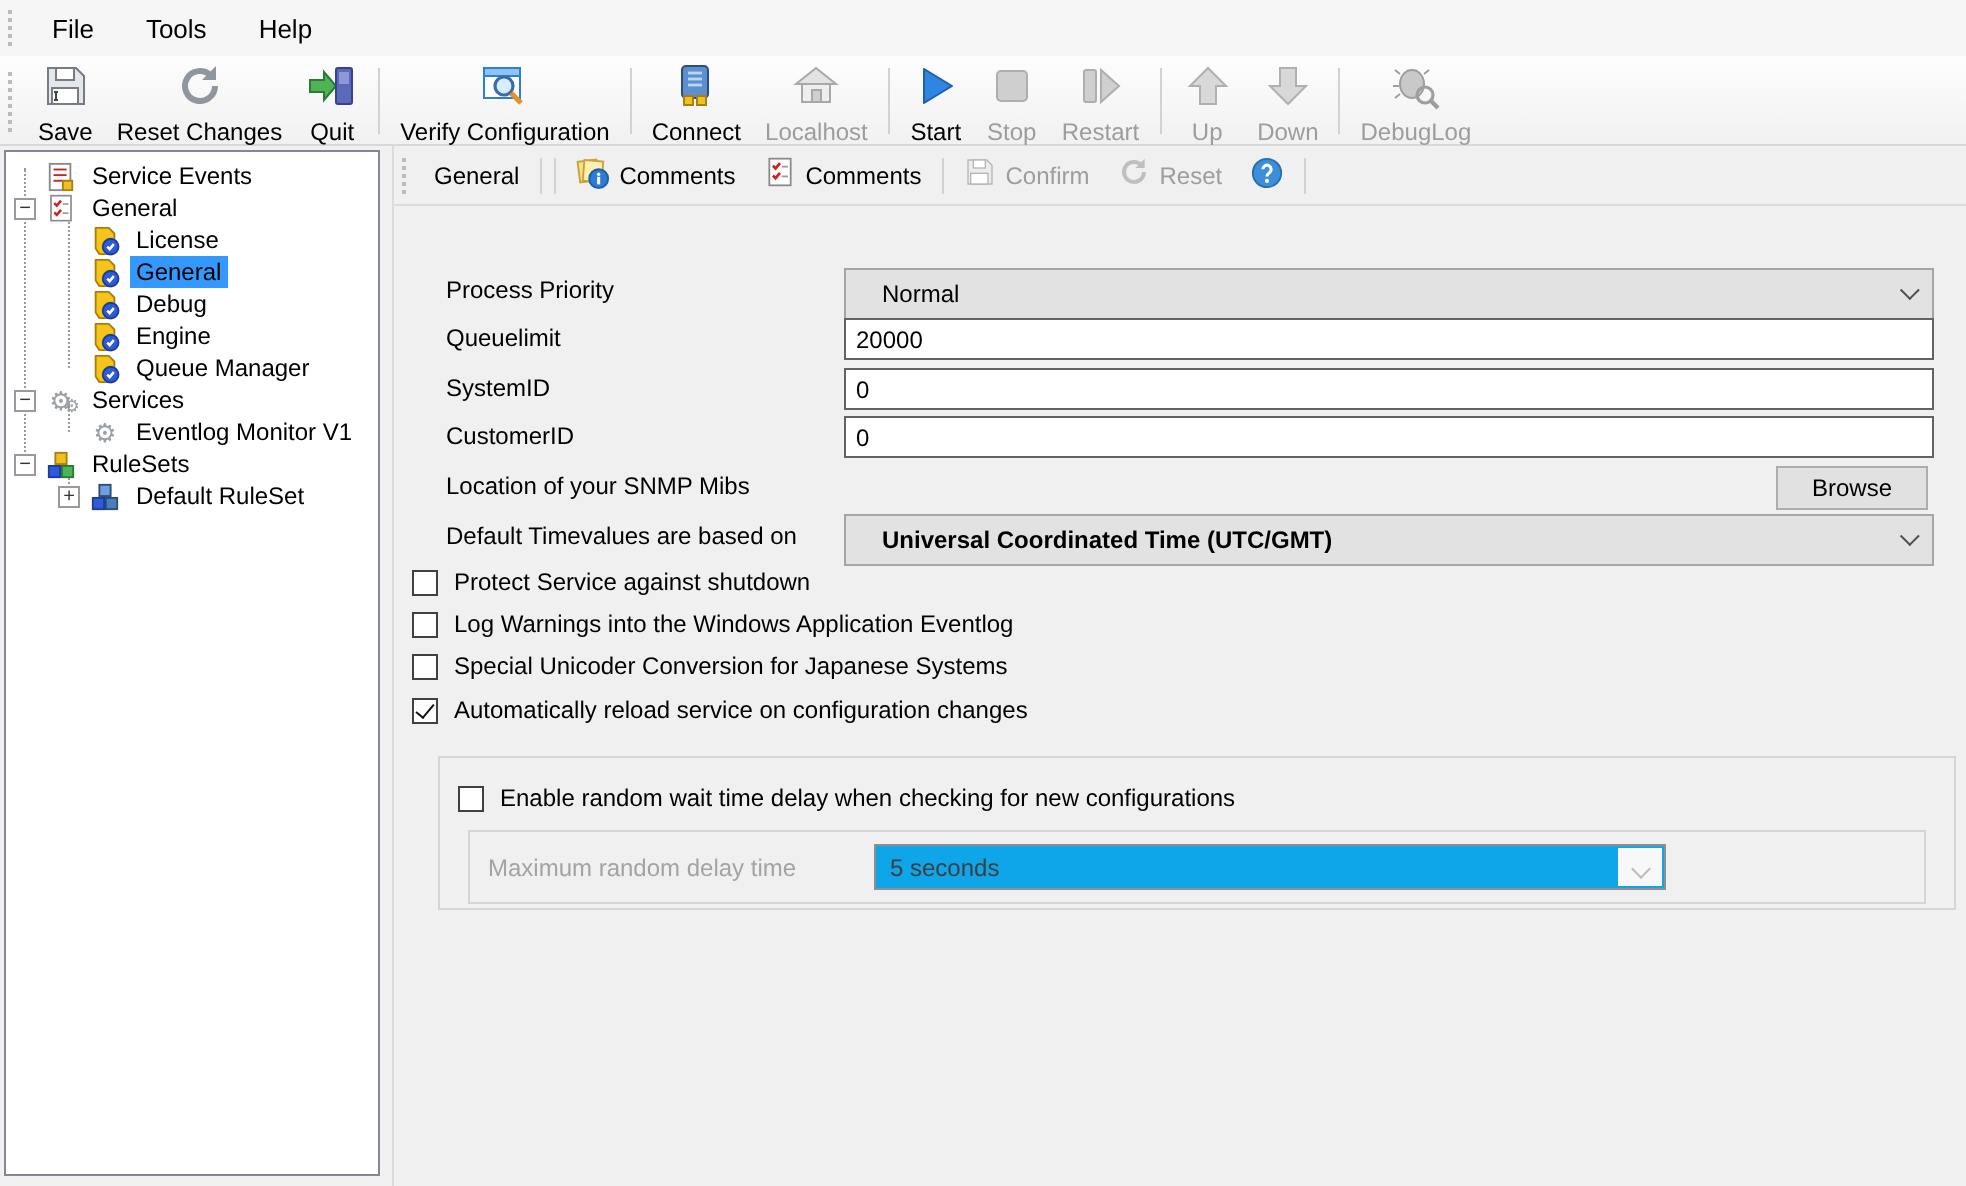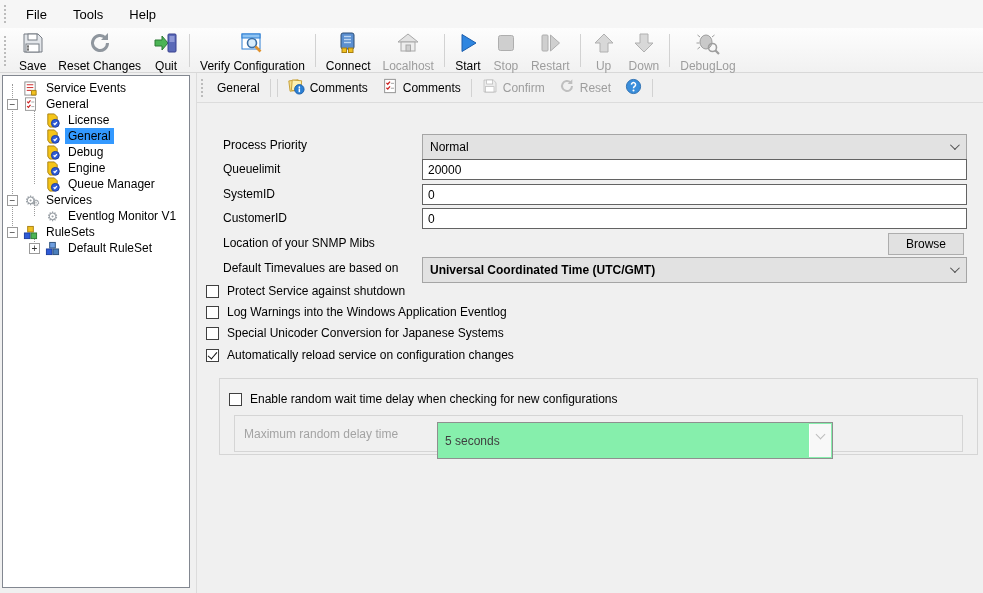--- a/index.html
+++ b/index.html
@@ -36,33 +36,33 @@
 
   
   .content { position:absolute; left:196px; top:73px; width:787px; height:520px; background:#f0f0f0; border-left:1px solid #dcdcdc; }
   .subtoolbar { position:absolute; top:0; left:0; right:0; height:30px; display:flex; align-items:center; border-bottom:1px solid #dcdcdc; }
   .stb-item { display:flex; align-items:center; gap:5px; padding:0 7px; height:100%; }
   .stb-item .slabel { font-size:12px; }
   .stb-item.disabled .slabel { color:#9d9d9d; }
   .ssep { width:1px; height:18px; background:#d2d2d2; margin:0 3px; }
 
   .flabel { position:absolute; left:26px; height:22px; display:flex; align-items:center; }
-  .ctl-select { position:absolute; left:225px; width:545px; height:26px; background:#e2e2e2; border:1px solid #a5a5a5; display:flex; align-items:center; padding-left:7px; }
+  .ctl-select { position:absolute; left:225px; width:545px; height:26px; background:#e2e2e2; border:1px solid #a5a5a5; display:flex; align-items:center; padding-left:18px; }
   .ctl-select .chev { position:absolute; right:9px; top:8px; width:7px; height:7px; border-right:1.6px solid #4e4e4e; border-bottom:1.6px solid #4e4e4e; transform:rotate(45deg) translateY(-2px); }
   .ctl-input { position:absolute; left:225px; width:545px; height:21px; background:#fff; border:1px solid #636363; font-family:inherit; font-size:12px; padding:1px 5px; color:#000; }
   .btn { position:absolute; height:22px; background:#e1e1e1; border:1px solid #adadad; font-family:inherit; font-size:12px; display:flex; align-items:center; justify-content:center; }
 
   .cbrow { position:absolute; left:9px; height:16px; display:flex; align-items:center; }
   .cbox { width:13px; height:13px; border:1px solid #404040; background:#fff; margin-right:8px; position:relative; flex:none; }
   .cbox.checked::after { content:""; position:absolute; left:3px; top:0px; width:4px; height:8px; border-right:1.7px solid #111; border-bottom:1.7px solid #111; transform:rotate(40deg); }
 
   .groupbox { position:absolute; left:22px; top:305px; width:759px; height:77px; border:1px solid #d5d5d5; }
   .innerbox { position:absolute; left:14px; top:36px; width:729px; height:37px; border:1px solid #d5d5d5; }
   .dis-label { position:absolute; left:9px; top:0; height:100%; display:flex; align-items:center; color:#a3a3a3; }
-  .dis-select { position:absolute; left:202px; top:6px; width:396px; height:37px; background:#86efac; border:1px solid #8f8f8f; display:flex; align-items:center; padding-left:7px; color:#3f3f3f; }
+  .dis-select { position:absolute; left:202px; top:6px; width:396px; height:23px; background:#0ea5e9; border:1px solid #8f8f8f; display:flex; align-items:center; padding-left:7px; color:#3f3f3f; }
   .dis-select .chevbox { position:absolute; right:1px; top:1px; bottom:1px; width:22px; background:#f8f8f8; border-left:1px solid #fff; }
   .dis-select .chev { position:absolute; right:8px; top:8px; width:7px; height:7px; border-right:1.6px solid #bdbdbd; border-bottom:1.6px solid #bdbdbd; transform:rotate(45deg); }
 </style>
 </head>
 <body>
 
 <div class="app">
 
   <div class="menubar">
     <div class="gripper"></div>

